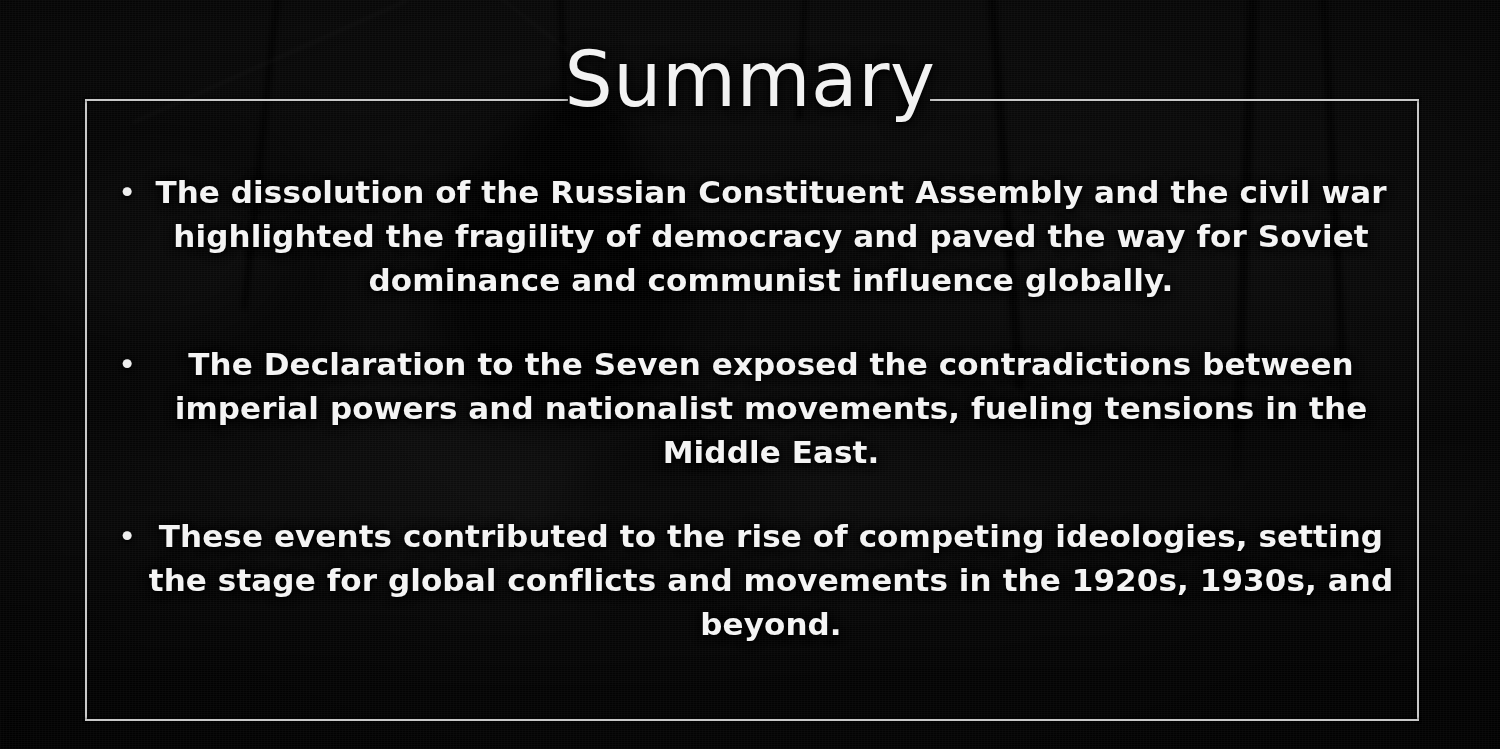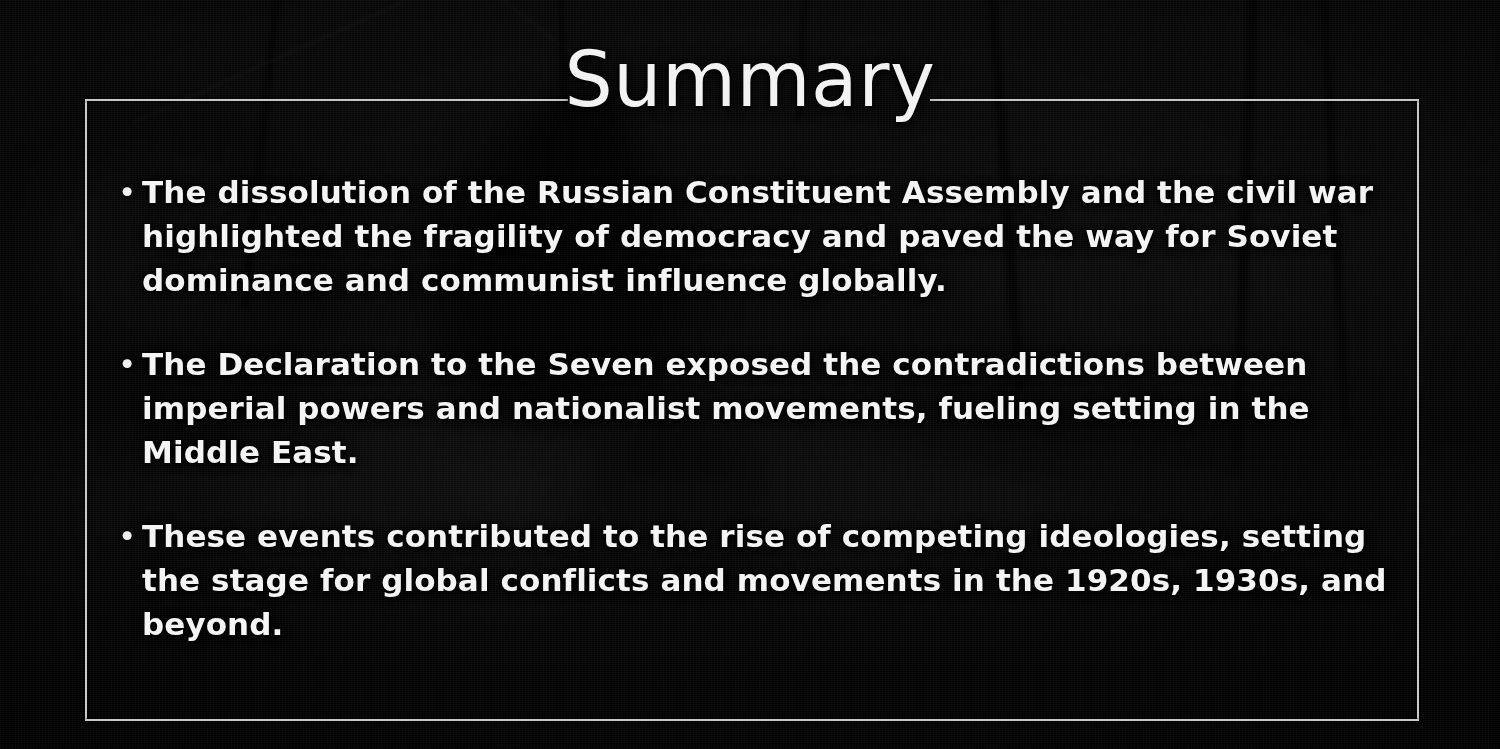--- a/index.html
+++ b/index.html
@@ -64,21 +64,21 @@
       color:#f2f2f2;text-shadow:0 2px 6px rgba(0,0,0,.95),0 0 18px rgba(0,0,0,.8);
       white-space:nowrap;}
 
   
   #body{position:absolute;left:118px;top:170px;width:1282px;}
   .bullet{display:flex;align-items:flex-start;margin-bottom:40px;}
   .bullet:last-child{margin-bottom:0;}
   .dot{flex:0 0 auto;width:24px;font-size:31px;line-height:44px;color:#f0f0f0;
        text-shadow:0 2px 5px rgba(0,0,0,.95);}
   .btext{flex:1 1 auto;font-size:31px;line-height:44px;font-weight:700;color:#f4f4f4;
-       letter-spacing:.1px;text-shadow:0 2px 6px rgba(0,0,0,.95),0 0 12px rgba(0,0,0,.85);}
+       letter-spacing:.1px;text-shadow:0 2px 6px rgba(0,0,0,.95),0 0 12px rgba(0,0,0,.85);text-align:center;}
 </style>
 </head>
 <body>
 
 <div id="slide">
 
   <div id="bg">
     <div class="bgl" id="bg-base"></div>
     <div class="bgl" id="haze-top"></div>
     <div class="bgl" id="mound-left"></div>
@@ -112,21 +112,21 @@
 
   <div id="title">Summary</div>
 
   <div id="body">
     <div class="bullet">
       <span class="dot">•</span>
       <span class="btext">The dissolution of the Russian Constituent Assembly and the civil war highlighted the fragility of democracy and paved the way for Soviet dominance and communist influence globally.</span>
     </div>
     <div class="bullet">
       <span class="dot">•</span>
-      <span class="btext">The Declaration to the Seven exposed the contradictions between imperial powers and nationalist movements, fueling setting in the Middle East.</span>
+      <span class="btext">The Declaration to the Seven exposed the contradictions between imperial powers and nationalist movements, fueling tensions in the Middle East.</span>
     </div>
     <div class="bullet">
       <span class="dot">•</span>
       <span class="btext">These events contributed to the rise of competing ideologies, setting the stage for global conflicts and movements in the 1920s, 1930s, and beyond.</span>
     </div>
   </div>
 
 </div>
 
 </body></html>

